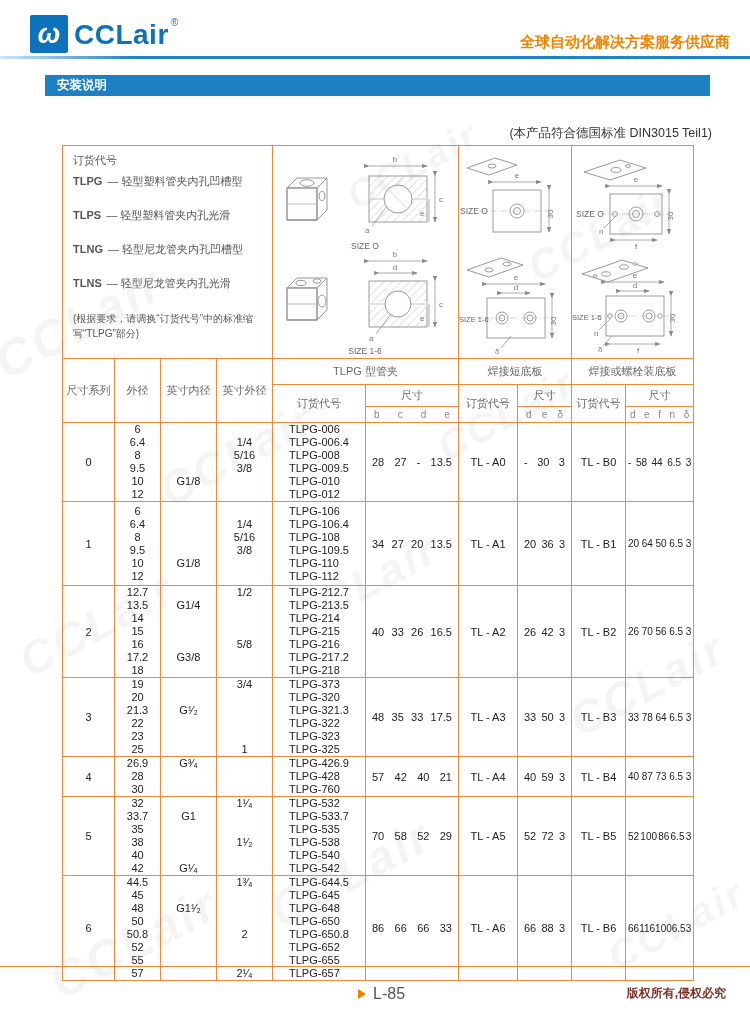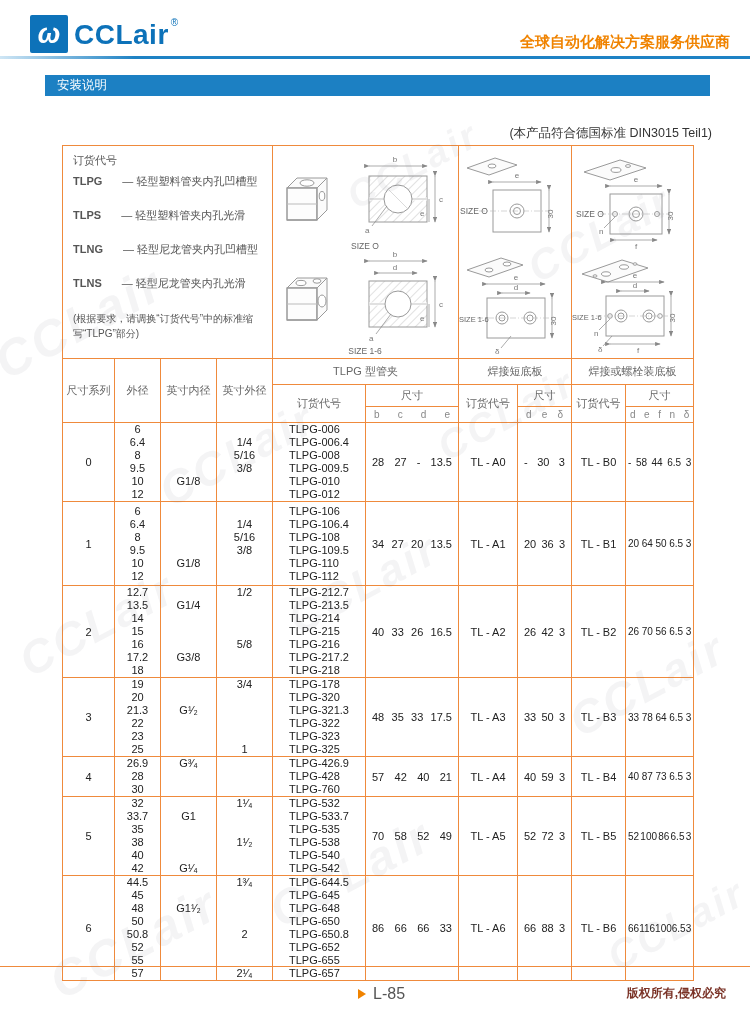--- a/index.html
+++ b/index.html
@@ -21,21 +21,21 @@
     display:flex;align-items:center;justify-content:center;
     font-size:27px;font-style:italic;font-weight:bold;
   }
   .logo-text{color:#0d72b9;font-size:28px;font-weight:bold;margin-left:6px;line-height:40px;letter-spacing:0.5px}
   .logo-reg{color:#0d72b9;font-size:10px;margin-left:2px;margin-top:2px}
   .slogan{position:absolute;right:20px;top:33px;color:#f08300;font-weight:bold;font-size:15px;z-index:2}
   .header-rule{position:absolute;left:0;top:56px;width:750px;height:3px;
     background:linear-gradient(90deg,#cfe6f5 0%,#1e82c4 18%,#1e82c4 100%)}
   .banner{
     position:absolute;left:45px;top:75px;width:665px;height:21px;background:#1c80c3;
-    color:#fff;font-size:12.5px;font-weight:normal;line-height:21px;
+    color:#fff;font-size:12.5px;font-weight:bold;line-height:21px;
     padding-left:12px;box-sizing:border-box;z-index:2;
   }
   .std-note{position:absolute;right:38px;top:125px;font-size:12.5px;color:#333;z-index:2}
   
   .maintable{
     position:absolute;left:62px;top:145px;border-collapse:collapse;table-layout:fixed;z-index:2;
     background:transparent;
     border-radius:9px;
   }
   .maintable td{
@@ -46,21 +46,21 @@
   .ln{height:13px;line-height:13px;white-space:nowrap}
   .codes{display:inline-block;text-align:left}
   .fxrow{display:flex;justify-content:space-between;align-items:center;padding:0 6px}
   .fxrow span{white-space:nowrap}
   td.tight .fxrow{padding:0 2px;font-size:10px}
   td.letters .fxrow{padding:0 8px;color:#888;font-size:10px}
   td.letters2 .fxrow{padding:0 4px;color:#888;font-size:10px}
   td.ordcell{vertical-align:top;text-align:left;padding:8px 8px 0 10px;color:#555;font-size:11px}
   .ord-title{height:13px;line-height:13px;margin-bottom:8px}
   .ord-item{margin-bottom:21px;height:13px;line-height:13px;white-space:nowrap}
-  .ord-item b{color:#555;margin-right:20px}
+  .ord-item b{color:#555;margin-right:5px}
   .ord-note{font-size:10px;line-height:1.5;margin-top:4px}
   td.diag{vertical-align:top;padding:0}
   td.diag svg{display:block}
   
   .foot-rule{position:absolute;left:0;top:966px;width:750px;height:1px;background:#ef8a3c;z-index:2}
   .page-no{position:absolute;left:358px;top:985px;display:flex;align-items:center;gap:7px;
     font-size:16px;color:#555;z-index:2}
   .tri{width:0;height:0;border-left:8px solid #f08300;border-top:5px solid transparent;border-bottom:5px solid transparent}
   .copyright{position:absolute;right:24px;top:985px;font-size:12px;font-weight:bold;color:#7a3226;z-index:2}
   
@@ -522,21 +522,21 @@
           <div class="ln"></div>
         </td>
         <td class="">
           <div class="ln">3/4</div>
           <div class="ln"></div>
           <div class="ln"></div>
           <div class="ln"></div>
           <div class="ln"></div>
           <div class="ln">1</div>
         </td>
-        <td class=""><div class="codes"><div class="ln">TLPG-178</div><div class="ln">TLPG-320</div><div class="ln">TLPG-321.3</div><div class="ln">TLPG-322</div><div class="ln">TLPG-323</div><div class="ln">TLPG-325</div></div></td>
+        <td class=""><div class="codes"><div class="ln">TLPG-373</div><div class="ln">TLPG-320</div><div class="ln">TLPG-321.3</div><div class="ln">TLPG-322</div><div class="ln">TLPG-323</div><div class="ln">TLPG-325</div></div></td>
         <td class="">
           <div class="fxrow">
             <span>48</span>
             <span>35</span>
             <span>33</span>
             <span>17.5</span>
           </div>
         </td>
         <td class="">TL - A3</td>
         <td class="">
@@ -627,21 +627,21 @@
           <div class="ln">1¹⁄₂</div>
           <div class="ln"></div>
           <div class="ln"></div>
         </td>
         <td class=""><div class="codes"><div class="ln">TLPG-532</div><div class="ln">TLPG-533.7</div><div class="ln">TLPG-535</div><div class="ln">TLPG-538</div><div class="ln">TLPG-540</div><div class="ln">TLPG-542</div></div></td>
         <td class="">
           <div class="fxrow">
             <span>70</span>
             <span>58</span>
             <span>52</span>
-            <span>49</span>
+            <span>29</span>
           </div>
         </td>
         <td class="">TL - A5</td>
         <td class="">
           <div class="fxrow">
             <span>52</span>
             <span>72</span>
             <span>3</span>
           </div>
         </td>

